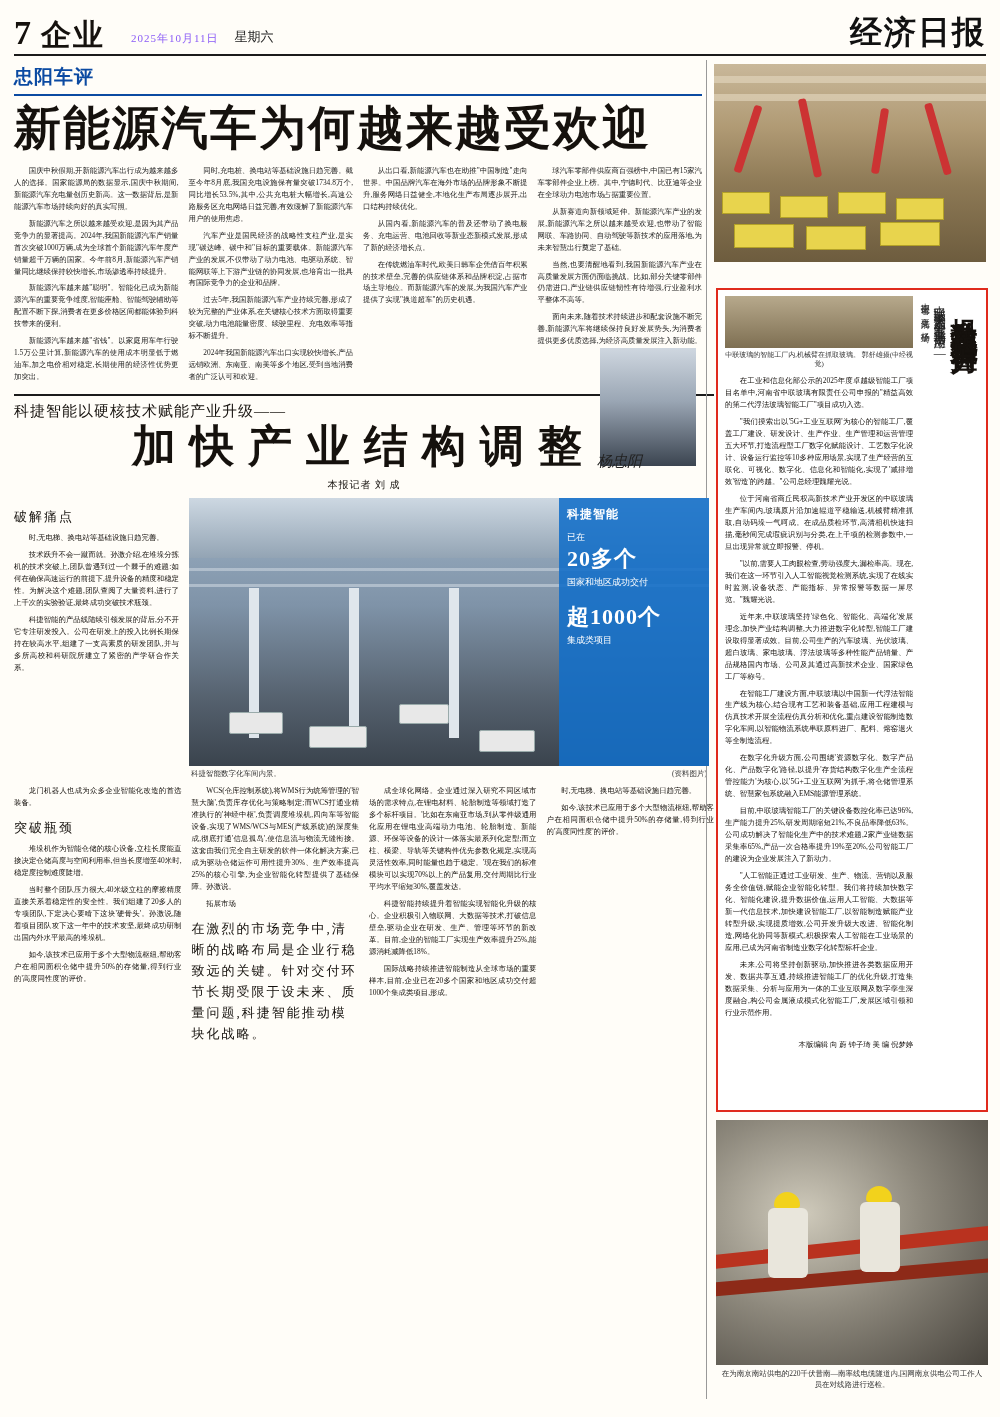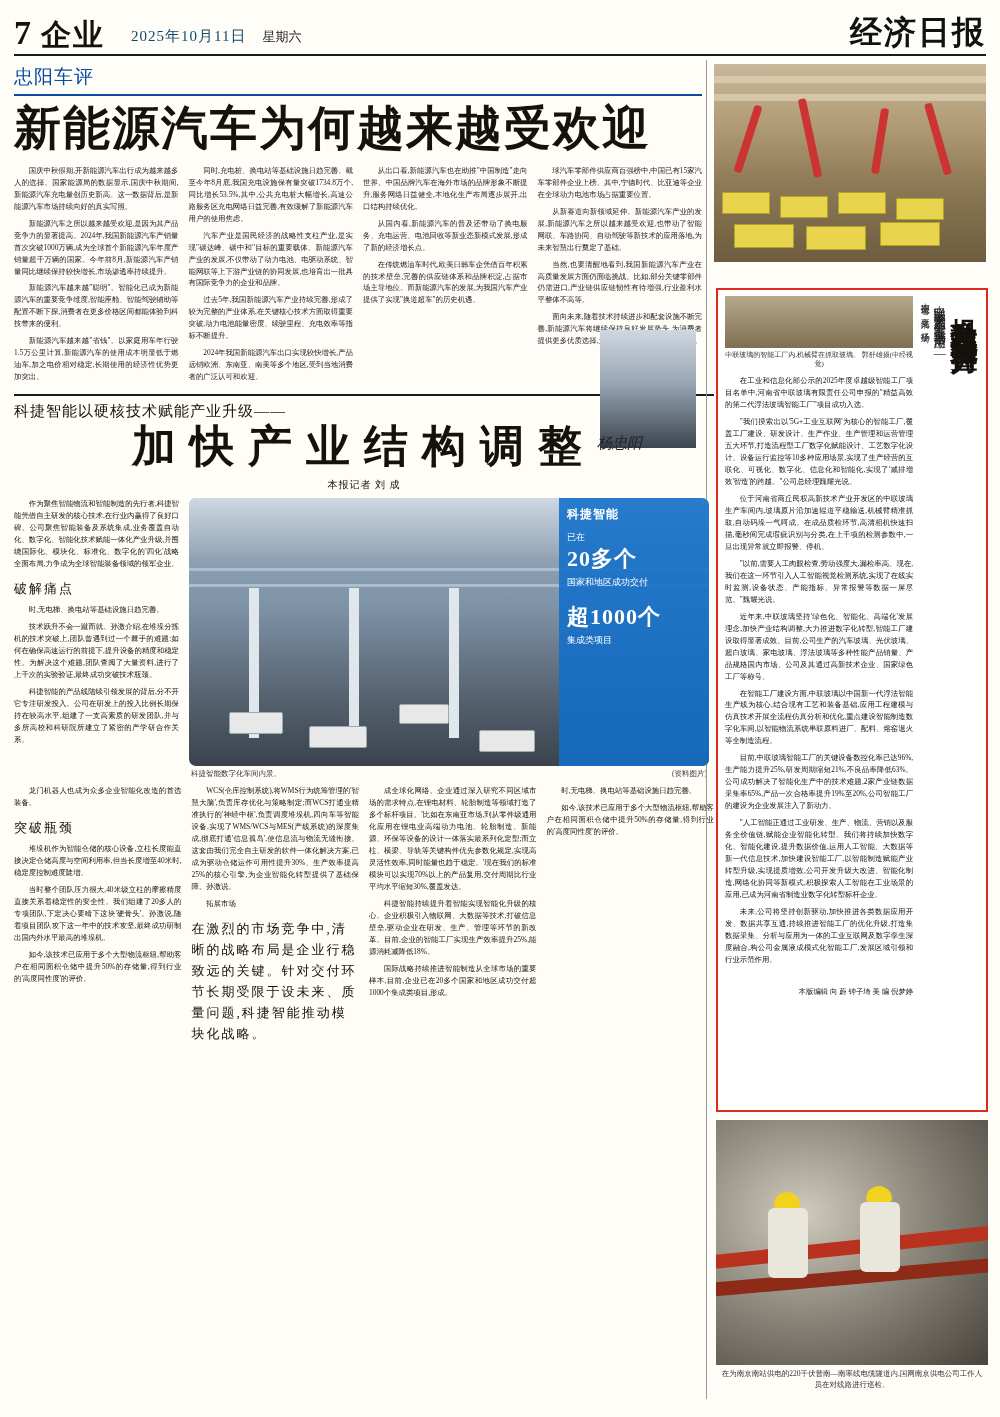--- a/index.html
+++ b/index.html
@@ -11,48 +11,48 @@
     color:#15110d;
     position:relative;
     overflow:hidden;
   }
   .page { position:relative; width:1000px; height:1417px; padding:0 14px; }
 
   
   .masthead { display:flex; align-items:flex-end; height:56px; border-bottom:2px solid #1b1b1b; padding-bottom:4px; }
   .page-no { font-family:"Liberation Serif", serif; font-size:34px; font-weight:bold; line-height:1; margin-right:10px; }
   .section-name { font-size:30px; font-weight:bold; letter-spacing:2px; line-height:1; margin-right:26px; }
-  .md-date { font-size:15px; color:#0c4a6e; letter-spacing:1px; padding-bottom:4px; }
+  .md-date { font-size:11px; color:#8b5cf6; letter-spacing:1px; padding-bottom:4px; }
   .md-weekday { font-size:13px; color:#222; margin-left:16px; padding-bottom:4px; }
   .paper-title { margin-left:auto; font-size:32px; font-weight:bold; letter-spacing:2px; color:#111; line-height:1; padding-bottom:2px;}
 
   
   .top-wrap { display:flex; margin-top:8px; }
   .top-left { width:700px; padding-right:12px; }
-  .kicker { color:#0b4aa2; font-size:19px; font-weight:normal; letter-spacing:1px; }
+  .kicker { color:#0b4aa2; font-size:19px; font-weight:bold; letter-spacing:1px; }
   .kicker-rule { border-bottom:2px solid #0b4aa2; width:100%; margin:4px 0 6px; }
   .headline-main { font-size:47px; font-weight:bold; letter-spacing:2px; line-height:1.12; margin:6px 0 10px; }
 
   .cols-4 { display:flex; gap:10px; font-size:7.4px; line-height:1.62; text-align:justify; color:#1a1a1a; }
   .cols-4 > div { flex:1; }
   .cols-4 p { margin:0 0 5px; text-indent:2em; }
 
   .top-right { width:272px; }
   .photo {
     background:#7a6a56; position:relative; overflow:hidden;
   }
 
   
   .ph-factory { height:198px; background:linear-gradient(180deg,#c9b89a 0%,#b09a74 32%,#8e7a56 60%,#6d5c3e 100%); }
   .ph-factory .beam { position:absolute; left:0; right:0; height:7px; background:#e2d6bd; opacity:.65; }
   .ph-factory .robot { position:absolute; width:8px; background:#c33; border-radius:3px; }
   .ph-factory .glasspile { position:absolute; background:#e8d44d; border:1px solid #b3a128; }
 
   
-  .portrait-wrap { position:absolute; left:600px; top:330px; width:118px; height:118px; }
+  .portrait-wrap { position:absolute; left:600px; top:348px; width:118px; height:118px; }
   .portrait { width:96px; height:118px; background:linear-gradient(180deg,#cfd7e0 0%,#9aa6b4 45%,#3b4450 100%); }
   .signature { position:absolute; left:-3px; top:104px; font-size:15px; color:#222; font-style:italic; }
 
   
   .redbox {
     position:absolute; left:716px; top:288px; width:272px; height:824px;
     border:2px solid #e02a1c; background:#fff; padding:6px 7px;
     display:flex; flex-direction:row-reverse; gap:5px;
   }
   .rb-title {
@@ -82,21 +82,21 @@
   .feat2-kicker { font-size:15px; letter-spacing:1px; margin-bottom:2px; }
   .feat2-head { font-size:44px; font-weight:bold; letter-spacing:14px; text-align:center; line-height:1.1; }
   .feat2-byline { text-align:center; font-size:10px; margin:6px 0 6px; letter-spacing:1px;}
 
   .mid-wrap { display:flex; gap:10px; margin-top:4px; }
   .mid-col { width:165px; font-size:7.4px; line-height:1.62; text-align:justify; }
   .mid-col p { margin:0 0 5px; text-indent:2em; }
   .sub-h { font-size:13px; font-weight:normal; text-align:left; margin:8px 0 5px; letter-spacing:2px; }
 
   .mid-photo { width:520px; }
-  .ph-warehouse { height:268px; background:linear-gradient(180deg,#9fb3c6 0%,#7f93a8 40%,#55616e 75%,#3a434d 100%); position:relative; overflow:hidden;border-radius:7px; }
+  .ph-warehouse { height:268px; background:linear-gradient(180deg,#9fb3c6 0%,#7f93a8 40%,#55616e 75%,#3a434d 100%); position:relative; overflow:hidden; }
   .ph-warehouse .roof { position:absolute; left:0; right:0; top:0; height:60px; background:linear-gradient(180deg,#cdd8e2,#93a4b4); }
   .ph-warehouse .truss { position:absolute; height:3px; background:#b9c6d2; opacity:.8; }
   .ph-warehouse .agv { position:absolute; background:#e8e8e8; border:1px solid #9aa; border-radius:2px; }
   .ph-warehouse .pillar { position:absolute; width:10px; background:#dfe6ec; }
 
   .badge-panel { position:absolute; right:0; top:0; width:150px; height:268px; background:rgba(18,110,200,.88); color:#fff; padding:8px; }
   .bp-brand { font-size:12px; font-weight:bold; letter-spacing:1px; }
   .bp-line { font-size:9px; margin-top:8px; }
   .bp-big { font-size:22px; font-weight:bold; letter-spacing:1px; }
   .bp-small { font-size:9px; margin-top:2px; line-height:1.4; }
@@ -200,36 +200,36 @@
     </div>
     <div class="rb-body">
       <div class="rb-photo"></div>
       <div class="rb-cap">中联玻璃的智能工厂内,机械臂在抓取玻璃。 郭舒雄摄(中经视觉)</div>
       <p>在工业和信息化部公示的2025年度卓越级智能工厂项目名单中,河南省中联玻璃有限责任公司申报的"精益高效的第二代浮法玻璃智能工厂"项目成功入选。</p>
       <p>"我们摸索出以'5G+工业互联网'为核心的智能工厂,覆盖工厂建设、研发设计、生产作业、生产管理和运营管理五大环节,打造流程型工厂数字化赋能设计、工艺数字化设计、设备运行监控等10多种应用场景,实现了生产经营的互联化、可视化、数字化、信息化和智能化,实现了'减排增效'智造'的跨越。"公司总经理魏耀光说。</p>
       <p>位于河南省商丘民权高新技术产业开发区的中联玻璃生产车间内,玻璃原片沿加速辊道平稳输送,机械臂精准抓取,自动码垛一气呵成。在成品质检环节,高清相机快速扫描,毫秒间完成瑕疵识别与分类,在上千项的检测参数中,一旦出现异常就立即报警、停机。</p>
       <p>"以前,需要人工肉眼检查,劳动强度大,漏检率高。现在,我们在这一环节引入人工智能视觉检测系统,实现了在线实时监测,设备状态、产能指标、异常报警等数据一屏尽览。"魏耀光说。</p>
       <p>近年来,中联玻璃坚持'绿色化、智能化、高端化'发展理念,加快产业结构调整,大力推进数字化转型,智能工厂建设取得显著成效。目前,公司生产的汽车玻璃、光伏玻璃、超白玻璃、家电玻璃、浮法玻璃等多种性能产品销量、产品规格国内市场、公司及其通过高新技术企业、国家绿色工厂等称号。</p>
       <p>在智能工厂建设方面,中联玻璃以中国新一代浮法智能生产线为核心,结合现有工艺和装备基础,应用工程建模与仿真技术开展全流程仿真分析和优化,重点建设智能制造数字化车间,以智能物流系统串联原料进厂、配料、熔窑退火等全制造流程。</p>
+      <p>在数字化升级方面,公司围绕'资源数字化、数字产品化、产品数字化'路径,以提升'存货结构数字化生产全流程管控能力'为核心,以'5G+工业互联网'为抓手,将仓储管理系统、智慧家包系统融入EMS能源管理系统。</p>
       <p>目前,中联玻璃智能工厂的关键设备数控化率已达96%,生产能力提升25%,研发周期缩短21%,不良品率降低63%。公司成功解决了智能化生产中的技术难题,2家产业链数据采集率65%,产品一次合格率提升19%至20%,公司智能工厂的建设为企业发展注入了新动力。</p>
       <p>"人工智能正通过工业研发、生产、物流、营销以及服务全价值链,赋能企业智能化转型。我们将持续加快数字化、智能化建设,提升数据价值,运用人工智能、大数据等新一代信息技术,加快建设智能工厂,以智能制造赋能产业转型升级,实现提质增效,公司开发升级大改进、智能化制造,网络化协同等新模式,积极探索人工智能在工业场景的应用,已成为河南省制造业数字化转型标杆企业。</p>
       <p>未来,公司将坚持创新驱动,加快推进各类数据应用开发、数据共享互通,持续推进智能工厂的优化升级,打造集数据采集、分析与应用为一体的工业互联网及数字孪生深度融合,构公司金属液成模式化智能工厂,发展区域引领和行业示范作用。</p>
       <div class="rb-foot">本版编辑 向 蔚 钟子琦 美 编 倪梦婷</div>
     </div>
   </div>
 
   <div class="feat2">
     <div class="hr-thick"></div>
     <div class="feat2-kicker">科捷智能以硬核技术赋能产业升级——</div>
     <div class="feat2-head">加快产业结构调整</div>
     <div class="feat2-byline">本报记者 刘 成</div>
 
     <div class="mid-wrap">
       <div class="mid-col">
-        <p>作为聚焦智能物流和智能制造的先行者,科捷智能凭借自主研发的核心技术,在行业内赢得了良好口碑。公司聚焦智能装备及系统集成,业务覆盖自动化、数字化、智能化技术赋能一体化产业升级,并围绕国际化、模块化、标准化、数字化的'四化'战略全面布局,力争成为全球智能装备领域的领军企业。</p>
         <div class="sub-h">破解痛点</div>
         <p>时,无电梯、换电站等基础设施日趋完善。</p>
         <p>技术跃升不会一蹴而就。孙激介绍,在堆垛分拣机的技术突破上,团队曾遇到过一个棘手的难题:如何在确保高速运行的前提下,提升设备的精度和稳定性。为解决这个难题,团队查阅了大量资料,进行了上千次的实验验证,最终成功突破技术瓶颈。</p>
         <p>科捷智能的产品线陆续引领发展的背后,分不开它专注研发投入。公司在研发上的投入比例长期保持在较高水平,组建了一支高素质的研发团队,并与多所高校和科研院所建立了紧密的产学研合作关系。</p>
       </div>
 
       <div class="mid-photo">
         <div class="photo ph-warehouse">
           <div class="roof"></div>
           <div class="truss" style="left:0; right:0; top:70px"></div>

